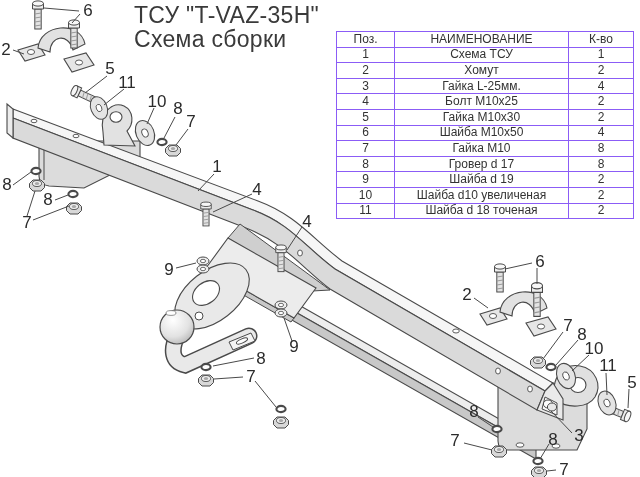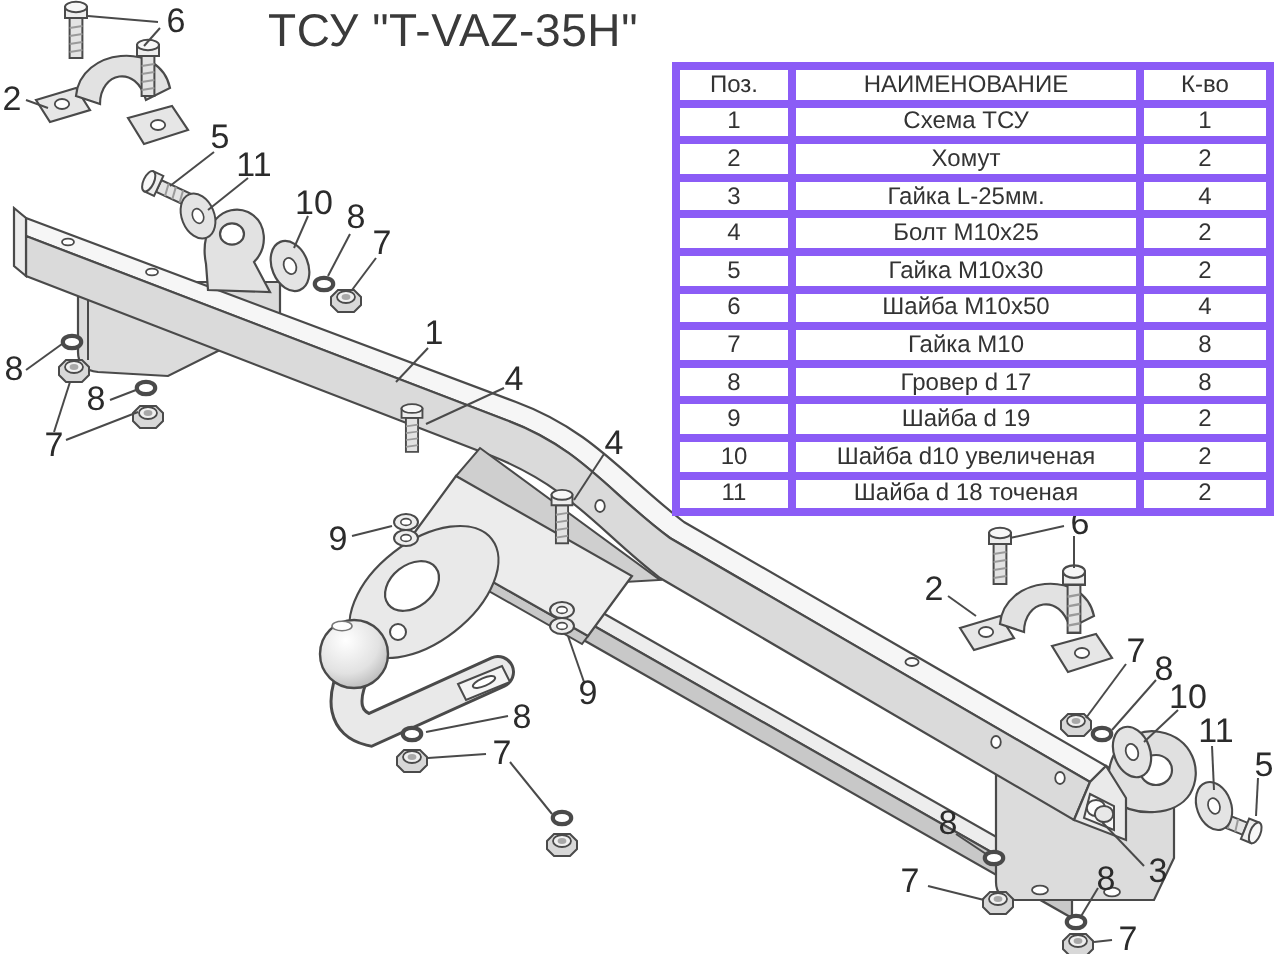--- a/index.html
+++ b/index.html
@@ -3,21 +3,21 @@
 <meta charset="utf-8">
 <style>
   html,body{margin:0;padding:0;background:#fff}
   .page{position:relative;width:640px;height:477px;background:#ffffff;
         font-family:"Liberation Sans",sans-serif;overflow:hidden}
   .page svg{position:absolute;left:0;top:0}
   .title{position:absolute;left:134px;top:3px;font-size:23px;line-height:24px;
          color:#3a3a3a;letter-spacing:.3px;white-space:nowrap}
   table.parts{position:absolute;left:336px;top:31px;width:297px;border-collapse:collapse;
          table-layout:fixed;color:#333;font-size:12px}
-  table.parts th,table.parts td{border:4px solid #8b5cf6;text-align:center;padding:0 2px;
+  table.parts th,table.parts td{border:1px solid #8b5cf6;text-align:center;padding:0 2px;
          height:14.6px;line-height:13px;font-weight:400;white-space:nowrap;overflow:hidden}
   .co{font-size:17px;fill:#2b2b2b;text-anchor:middle;font-family:"Liberation Sans",sans-serif}
   .ld{stroke:#4a4a4a;stroke-width:1}
 </style>
 </head>
 <body>
 
 <div class="page">
 
 <svg width="640" height="477" viewBox="0 0 640 477">
@@ -235,20 +235,21 @@
     <text class="co" x="579" y="441">3</text>
     <text class="co" x="474" y="417">8</text>
     <text class="co" x="455" y="446">7</text>
     <text class="co" x="553" y="445">8</text>
     <text class="co" x="564" y="475">7</text>
   </g>
 </svg>
 
 <div class="title">
   <div>ТСУ "T-VAZ-35H"</div>
+  <div>Схема сборки</div>
 </div>
 
 <table class="parts">
   <colgroup>
         <col style="width:58px">
         <col style="width:174px">
         <col style="width:65px">
       </colgroup>
   <thead>
     <tr>

